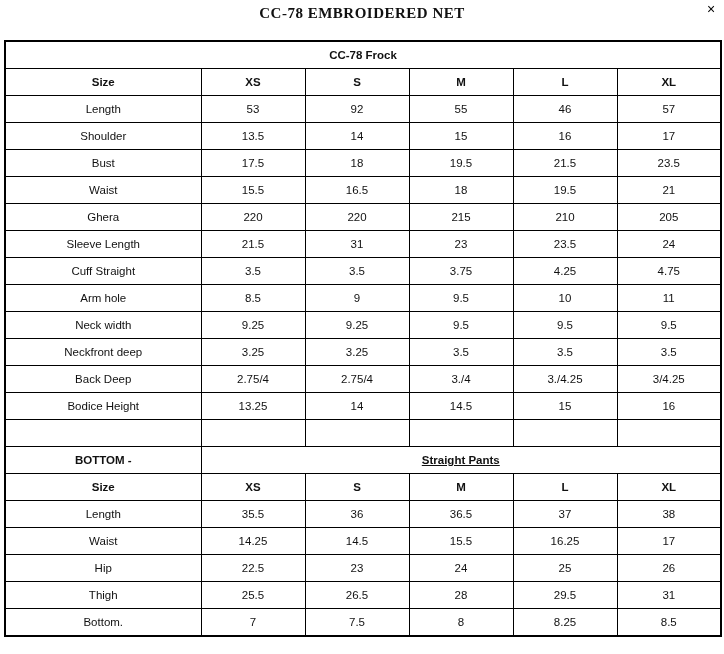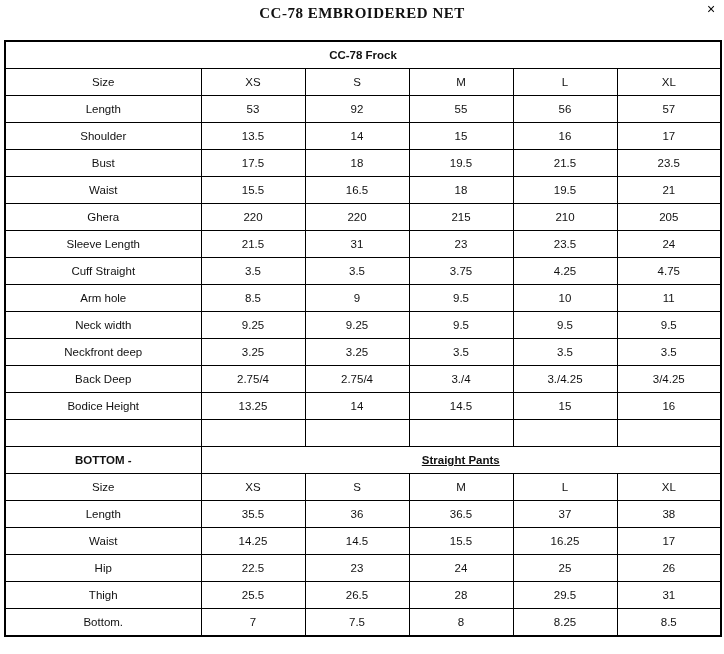--- a/index.html
+++ b/index.html
@@ -56,21 +56,21 @@
     padding: 0 2px;
     vertical-align: middle;
   }
   .col-label { width: 196px; }
   .col-val { width: 104px; }
   .hdr-title {
     font-weight: bold;
     font-size: 12px;
   }
   .hdr-row td {
-    font-weight: normal;
+    font-weight: bold;
     font-size: 12px;
   }
   .row-label {
     font-size: 11.5px;
   }
   .spacer-row td {
     height: 14px;
     border-left: 1px solid #000;
     border-right: 1px solid #000;
     border-top: 1px solid #000;
@@ -112,21 +112,21 @@
           <td>S</td>
           <td>M</td>
           <td>L</td>
           <td>XL</td>
         </tr>
         <tr>
           <td class="row-label">Length</td>
           <td>53</td>
           <td>92</td>
           <td>55</td>
-          <td>56</td>
+          <td>46</td>
           <td>57</td>
         </tr>
         <tr>
           <td class="row-label">Shoulder</td>
           <td>13.5</td>
           <td>14</td>
           <td>15</td>
           <td>16</td>
           <td>17</td>
         </tr>

